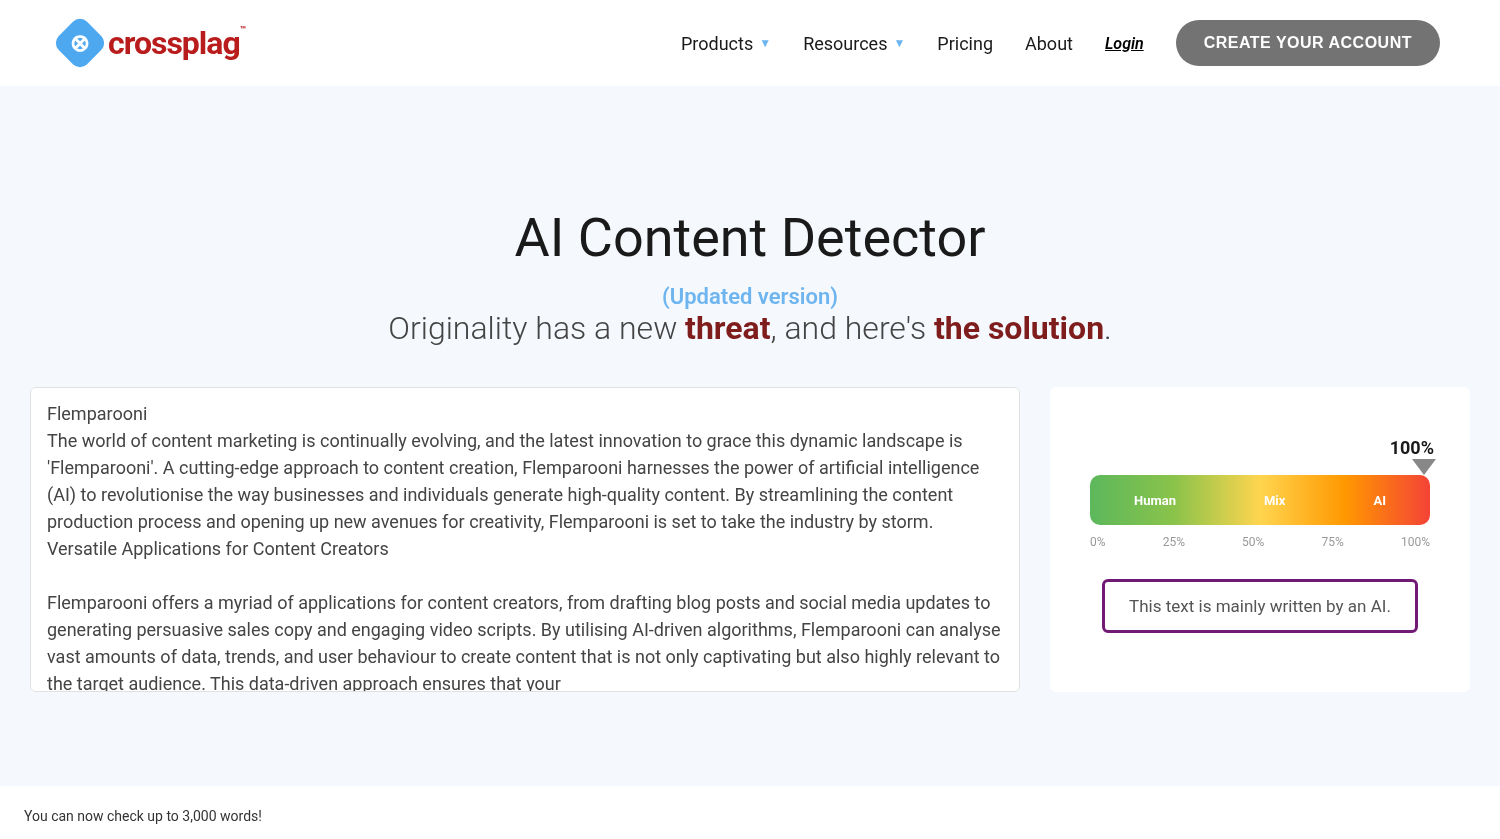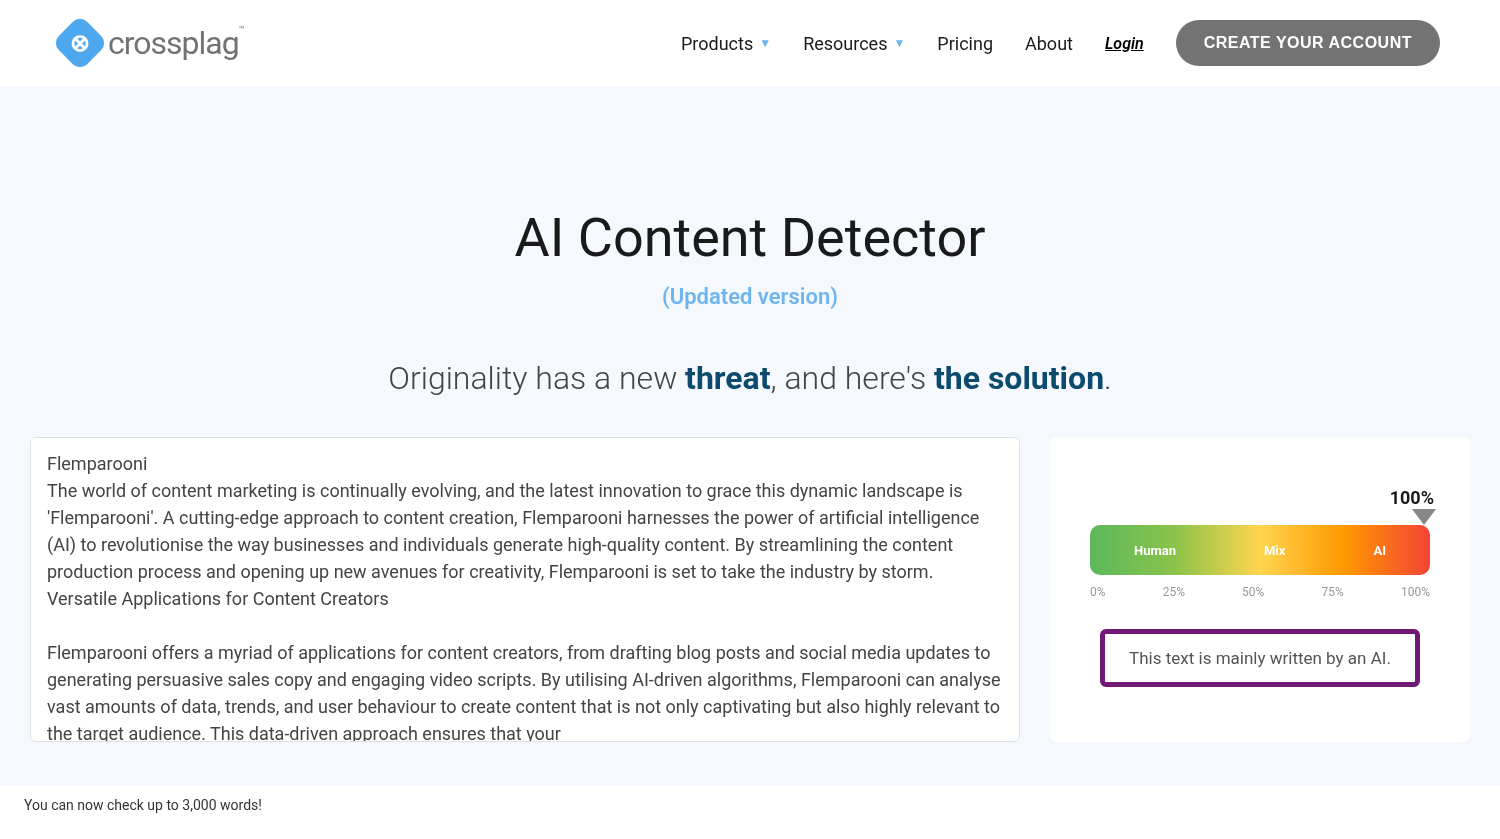--- a/index.html
+++ b/index.html
@@ -32,22 +32,22 @@
   
   .logo-icon-inner {
     transform: rotate(-45deg);
     color: white;
     font-weight: bold;
     font-size: 24px;
   }
   
   .logo-text {
     font-size: 32px;
-    font-weight: 400;
-    color: #737373;
+    font-weight: 700;
+    color: #b91c1c;
     letter-spacing: -1px;
   }
   
   .logo-text sup {
     font-size: 10px;
     vertical-align: top;
   }
   
   .nav {
     display: flex;
@@ -101,34 +101,33 @@
     font-weight: 400;
     color: #1a1a1a;
     margin-bottom: 15px;
   }
   
   .hero-subtitle {
     text-align: center;
     font-size: 22px;
     color: #6eb5f0;
     font-weight: 600;
-    margin-bottom: 50px;
   }
   
   .hero-tagline {
     text-align: center;
     font-size: 32px;
     color: #444;
     font-weight: 300;
     margin-bottom: 40px;
   }
   
   .hero-tagline strong {
     font-weight: 700;
-    color: #0c4a6e;
+    color: #7f1d1d;
   }
   
   .content-area {
     display: flex;
     gap: 30px;
     max-width: 1440px;
     margin: 0 auto;
   }
   
   .text-input-wrapper {
@@ -221,31 +220,31 @@
     display: flex;
     justify-content: space-between;
     width: 100%;
     margin-top: 10px;
     font-size: 12px;
     color: #999;
   }
   
   .result-message {
     margin-top: 30px;
-    border: 5px solid #701a75;
+    border: 3px solid #701a75;
     border-radius: 6px;
     padding: 14px 24px;
     font-size: 17px;
     color: #555;
     text-align: center;
   }
   
   .footer-note {
     position: fixed;
-    bottom: 26px;
+    bottom: 15px;
     left: 24px;
     font-size: 14px;
     color: #333;
   }
 </style>
 </head>
 <body>
 
 <div class="header">
   <div class="logo">

